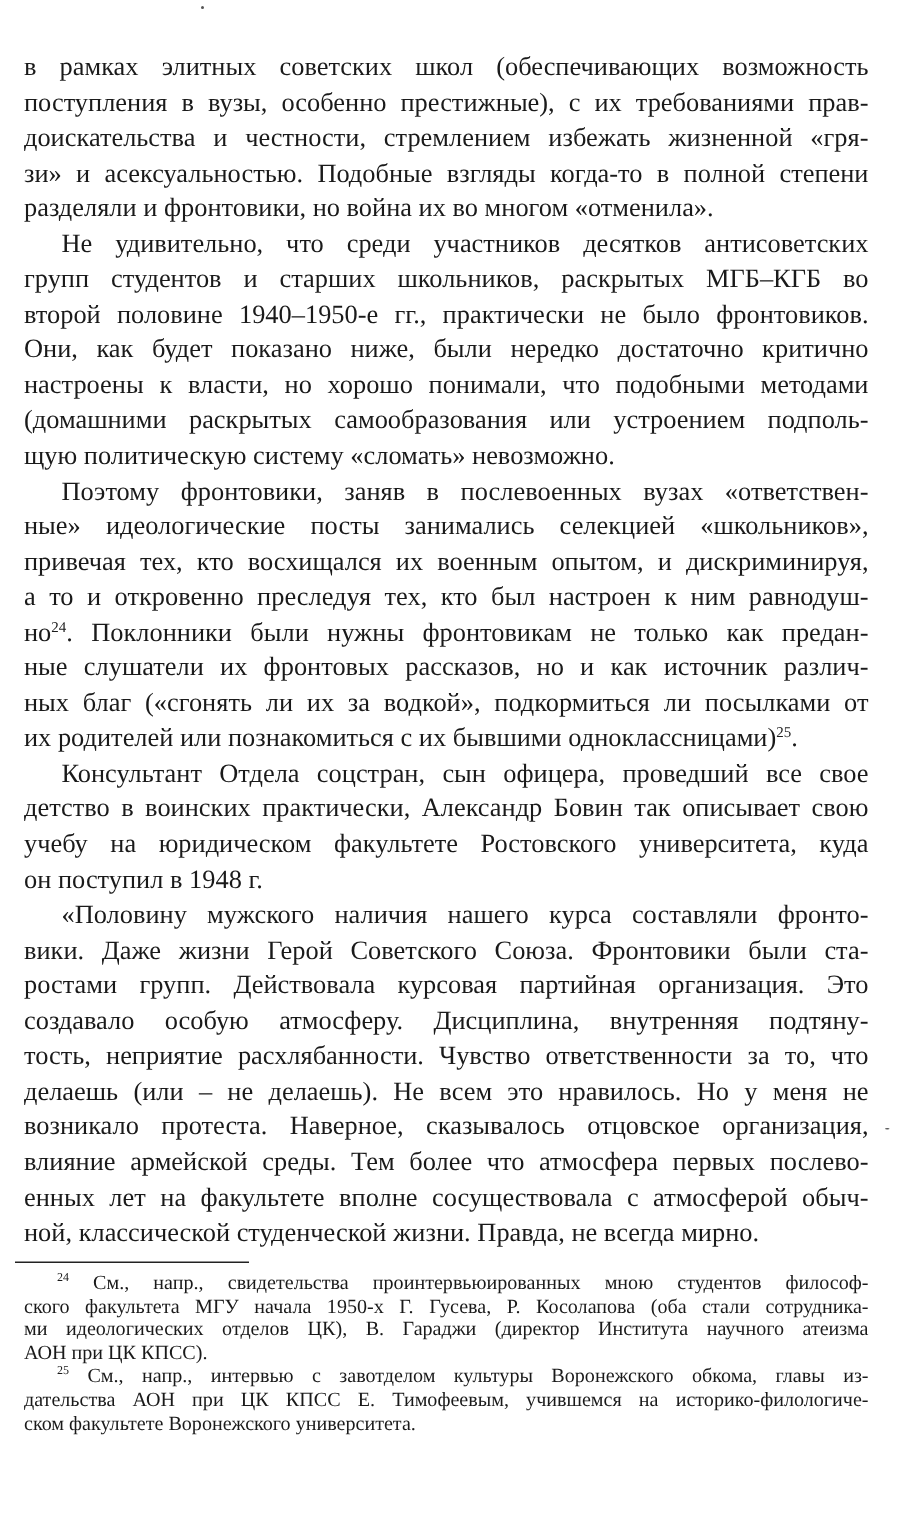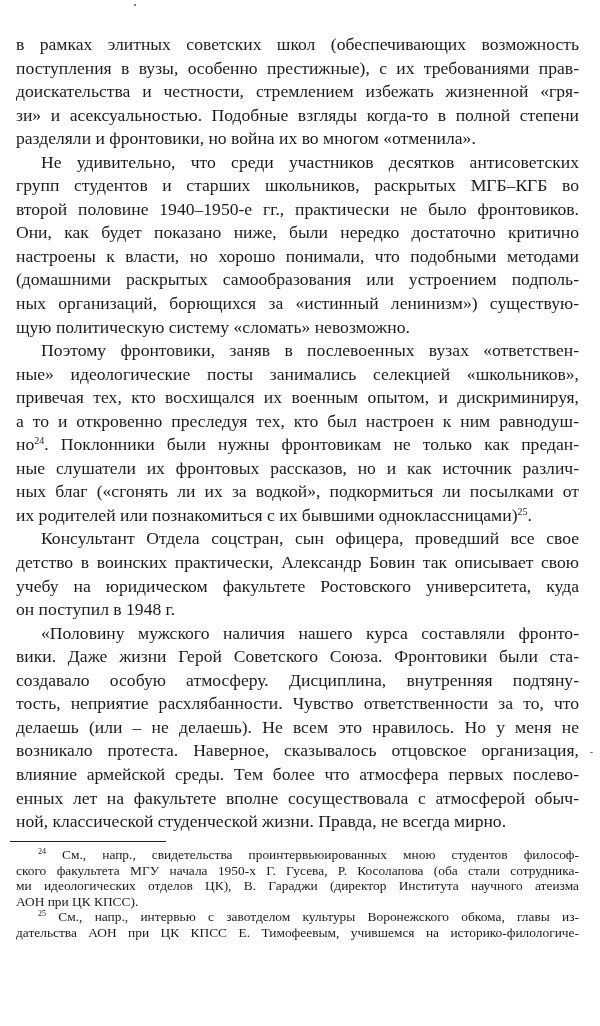--- a/index.html
+++ b/index.html
@@ -40,21 +40,20 @@
       <span class="line last">разделяли и фронтовики, но война их во многом «отменила».</span>
     </div>
 
     <div class="para">
       <span class="line indent">Не удивительно, что среди участников десятков антисоветских</span>
       <span class="line">групп студентов и старших школьников, раскрытых МГБ–КГБ во</span>
       <span class="line">второй половине 1940–1950-е гг., практически не было фронтовиков.</span>
       <span class="line">Они, как будет показано ниже, были нередко достаточно критично</span>
       <span class="line">настроены к власти, но хорошо понимали, что подобными методами</span>
       <span class="line">(домашними раскрытых самообразования или устроением подполь-</span>
-      <span class="line">ных организаций, борющихся за «истинный ленинизм») существую-</span>
       <span class="line last">щую политическую систему «сломать» невозможно.</span>
     </div>
 
     <div class="para">
       <span class="line indent">Поэтому фронтовики, заняв в послевоенных вузах «ответствен-</span>
       <span class="line">ные» идеологические посты занимались селекцией «школьников»,</span>
       <span class="line">привечая тех, кто восхищался их военным опытом, и дискриминируя,</span>
       <span class="line">а то и откровенно преследуя тех, кто был настроен к ним равнодуш-</span>
       <span class="line"><span>но</span><sup>24</sup><span>. </span><span>Поклонники были нужны фронтовикам не только как предан-</span></span>
       <span class="line">ные слушатели их фронтовых рассказов, но и как источник различ-</span>
@@ -65,20 +64,21 @@
     <div class="para">
       <span class="line indent">Консультант Отдела соцстран, сын офицера, проведший все свое</span>
       <span class="line">детство в воинских практически, Александр Бовин так описывает свою</span>
       <span class="line">учебу на юридическом факультете Ростовского университета, куда</span>
       <span class="line last">он поступил в 1948 г.</span>
     </div>
 
     <div class="para">
       <span class="line indent">«Половину мужского наличия нашего курса составляли фронто-</span>
       <span class="line">вики. Даже жизни Герой Советского Союза. Фронтовики были ста-</span>
+      <span class="line">ростами групп. Действовала курсовая партийная организация. Это</span>
       <span class="line">создавало особую атмосферу. Дисциплина, внутренняя подтяну-</span>
       <span class="line">тость, неприятие расхлябанности. Чувство ответственности за то, что</span>
       <span class="line">делаешь (или – не делаешь). Не всем это нравилось. Но у меня не</span>
       <span class="line">возникало протеста. Наверное, сказывалось отцовское организация,</span>
       <span class="line">влияние армейской среды. Тем более что атмосфера первых послево-</span>
       <span class="line">енных лет на факультете вполне сосуществовала с атмосферой обыч-</span>
       <span class="line last">ной, классической студенческой жизни. Правда, не всегда мирно.</span>
     </div>
   </div>
 
@@ -87,17 +87,18 @@
   <div class="notes">
     <div>
       <span class="nline indent"><sup>24</sup> <span>См., напр., свидетельства проинтервьюированных мною студентов философ-</span></span>
       <span class="nline">ского факультета МГУ начала 1950-х Г. Гусева, Р. Косолапова (оба стали сотрудника-</span>
       <span class="nline">ми идеологических отделов ЦК), В. Гараджи (директор Института научного атеизма</span>
       <span class="nline last">АОН при ЦК КПСС).</span>
     </div>
     <div>
       <span class="nline indent"><sup>25</sup> <span>См., напр., интервью с завотделом культуры Воронежского обкома, главы из-</span></span>
       <span class="nline">дательства АОН при ЦК КПСС Е. Тимофеевым, учившемся на историко-филологиче-</span>
+      <span class="nline last">ском факультете Воронежского университета.</span>
     </div>
   </div>
 
   <div class="pagenum">225</div>
 </div>
 
 </body></html>

